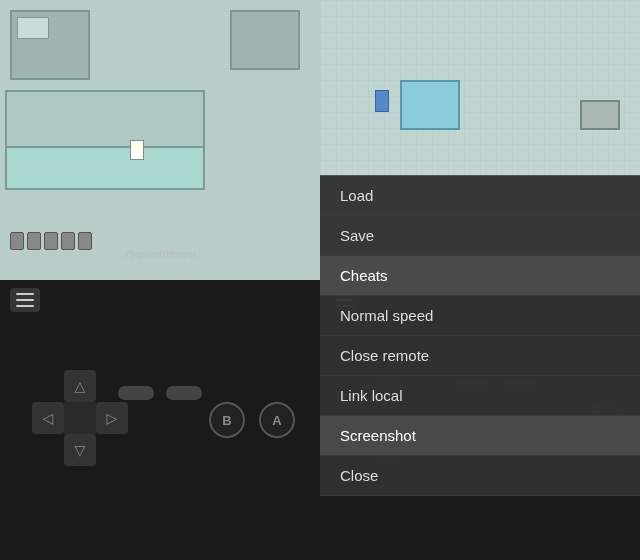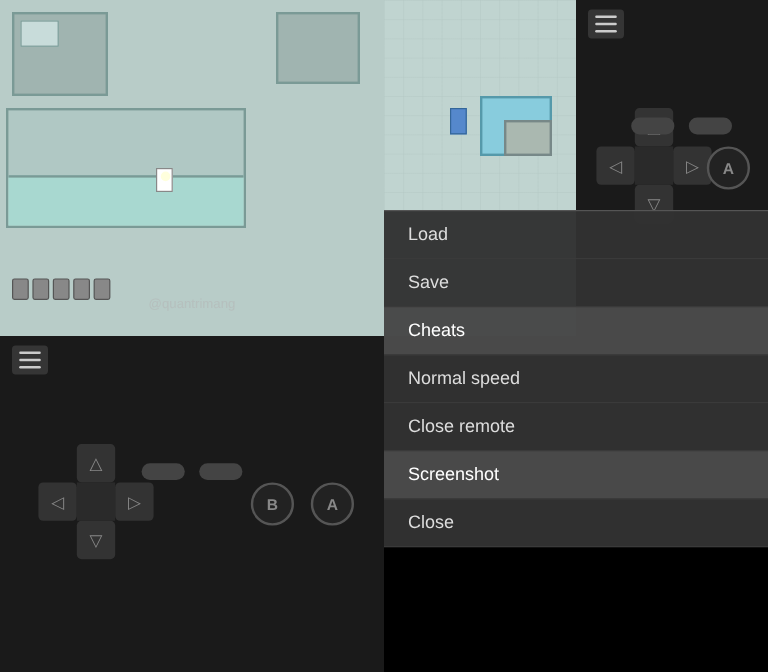--- a/index.html
+++ b/index.html
@@ -39,21 +39,21 @@
       align-items: center;
       justify-content: center;
       position: relative;
     }
 
     
     .right-panel {
       width: 320px;
       height: 560px;
       display: flex;
-      flex-direction: row;
+      flex-direction: column;
       background: #000;
       position: relative;
     }
 
     .game-screen-right {
       width: 320px;
       height: 280px;
       background: #c8dcd8;
       position: relative;
       overflow: hidden;
@@ -436,16 +436,17 @@
       <div class="circle-btn">A</div>
     </div>
   </div>
 
   <div class="dropdown-menu">
     <div class="dropdown-item">Load</div>
     <div class="dropdown-item">Save</div>
     <div class="dropdown-item highlighted">Cheats</div>
     <div class="dropdown-item">Normal speed</div>
     <div class="dropdown-item">Close remote</div>
+    <div class="dropdown-item">Link local</div>
     <div class="dropdown-item highlighted">Screenshot</div>
     <div class="dropdown-item">Close</div>
   </div>
 </div>
 
 </body></html>

